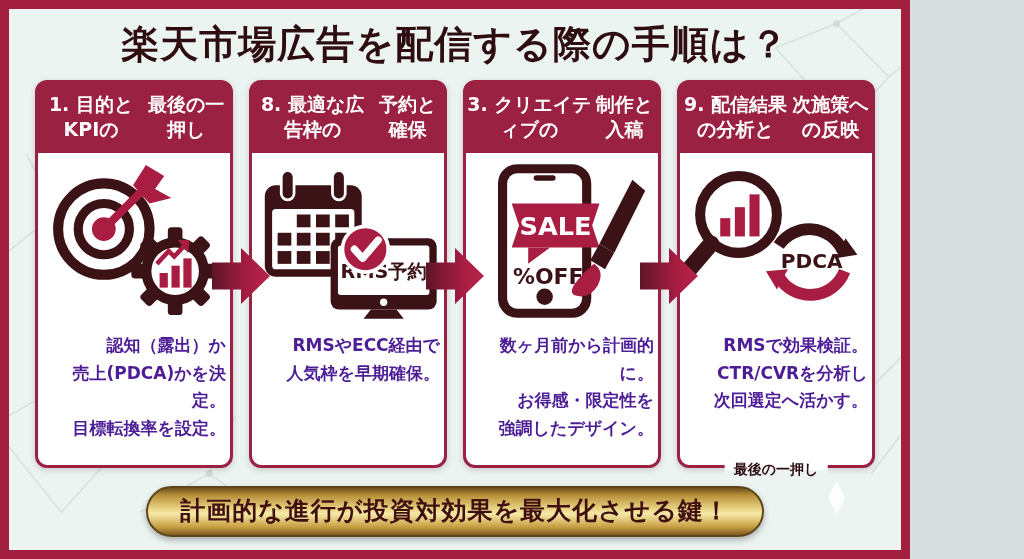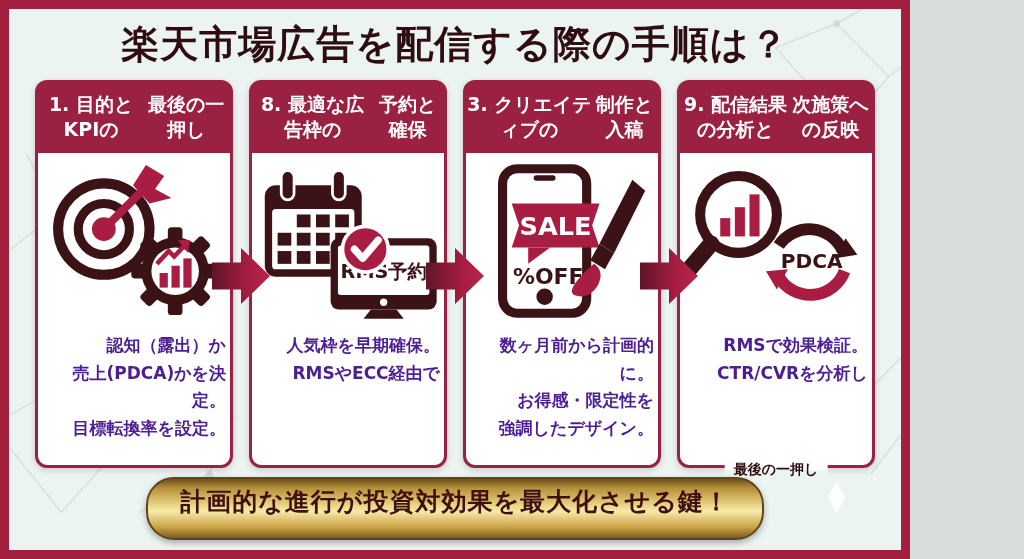--- a/index.html
+++ b/index.html
@@ -37,22 +37,22 @@
     clip-path:polygon(0 26%, 50% 26%, 50% 0, 100% 50%, 50% 100%, 50% 74%, 0 74%);
     filter:drop-shadow(0 2px 2px rgba(40,10,20,0.3));
   }
   .card-footer-label {
     position:absolute; bottom:-14px; left:50%; transform:translateX(-50%);
     background:linear-gradient(180deg,#ffffff 0 48%, #ecf4f2 48% 100%);
     padding:0 9px; font-size:14px; font-weight:800; color:#2e0d11;
     white-space:nowrap; z-index:4;
   }
   .banner {
-    position:relative; margin:9px auto 0; width:fit-content;
-    padding:6px 32px 20px; border-radius:28px;
+    position:relative; margin:18px auto 0; width:fit-content;
+    padding:6px 32px 8px; border-radius:28px;
     background:linear-gradient(180deg,#6d511d 0%,#b8913a 16%,#ead687 45%,#f6e9a8 55%,#c9a145 82%,#7c5c22 100%);
     border:2px solid #5f461a; box-shadow:0 3px 6px rgba(0,0,0,0.3);
     font-size:25px; font-weight:800; color:#401010; z-index:2; letter-spacing:1px;
   }
   svg text { font-family:"DejaVu Sans","Liberation Sans",sans-serif; }
 </style>
 </head>
 <body>
 
 <div class="canvas">
@@ -158,22 +158,22 @@
             <circle cx="144" cy="152" r="4" fill="#ffffff"></circle>
             <path d="M130,160 L158,160 L166,170 L122,170 Z" fill="#3b1216"></path>
           </g>
           <g>
             <circle cx="124" cy="94" r="25" fill="#a91d43" stroke="#ffffff" stroke-width="4"></circle>
             <path d="M112,94 L121,104 L138,84" stroke="#ffffff" stroke-width="8" fill="none" stroke-linecap="round" stroke-linejoin="round"></path>
           </g>
         </svg>
       </div>
       <div class="card-body">
+        <div>RMSやECC経由で</div>
         <div>人気枠を早期確保。</div>
-        <div>RMSやECC経由で</div>
       </div>
     </div>
 
     <div class="arrow-slot">
       <div class="flow-arrow"></div>
     </div>
 
     <div class="card">
       <div class="card-header">
         <div>3. クリエイティブの</div>
@@ -229,20 +229,21 @@
             <path d="M181,82 L194,100 L170,104 Z" fill="#3b1216"></path>
             <path d="M180,118 A40,40 0 0 1 108,124" fill="none" stroke="#a91d43" stroke-width="13"></path>
             <path d="M106,138 L94,118 L118,116 Z" fill="#a91d43"></path>
             <text x="144" y="115" text-anchor="middle" font-size="22" font-weight="bold" fill="#3b1216">PDCA</text>
           </g>
         </svg>
       </div>
       <div class="card-body">
         <div>RMSで効果検証。</div>
         <div>CTR/CVRを分析し</div>
+        <div>次回選定へ活かす。</div>
       </div>
       <div class="card-footer-label">最後の一押し</div>
     </div>
 
   </div>
 
   <div class="banner">計画的な進行が投資対効果を最大化させる鍵！</div>
 
 </div>
 

